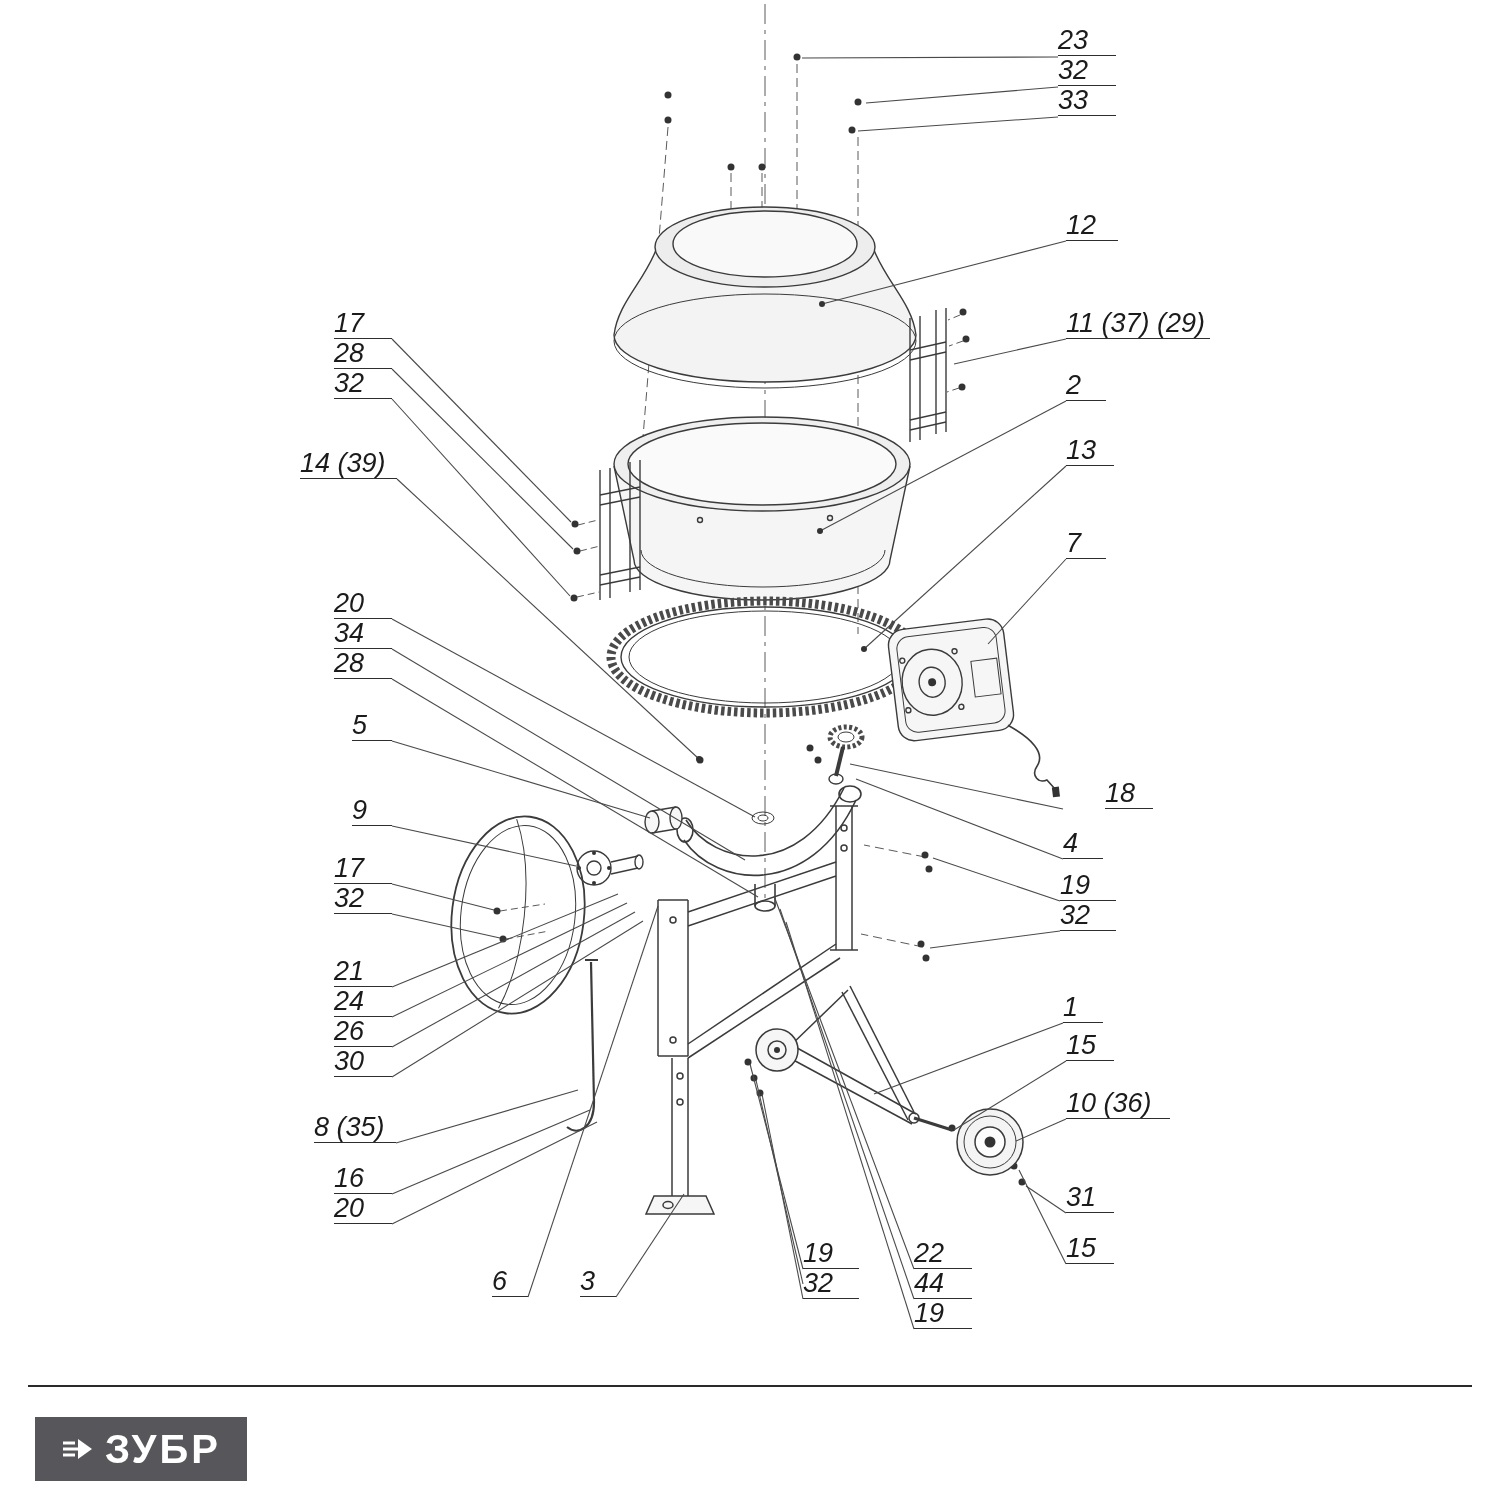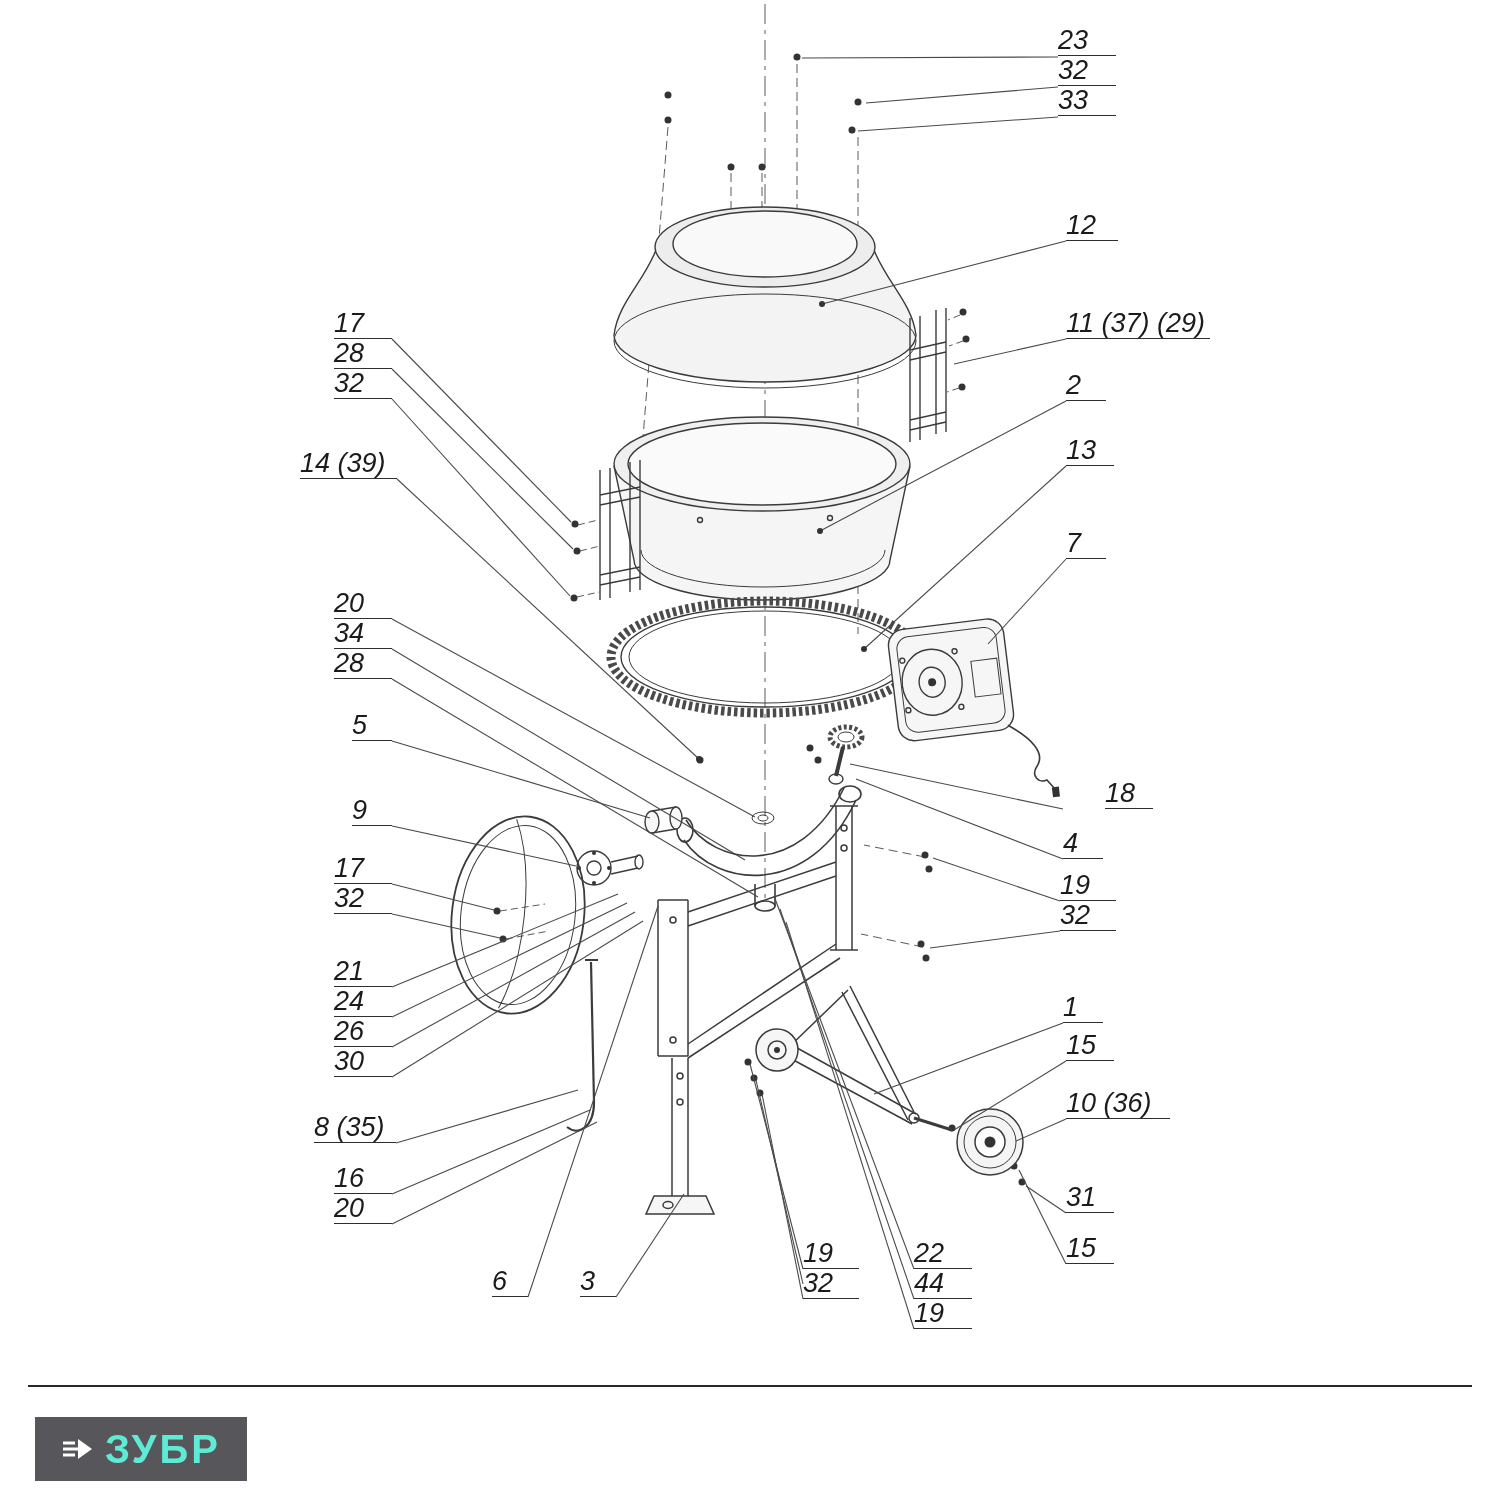--- a/index.html
+++ b/index.html
@@ -5,21 +5,21 @@
   html,body{margin:0;padding:0;background:#fff;}
   .stage{position:relative;width:1500px;height:1500px;background:#ffffff;overflow:hidden;
          font-family:"Liberation Sans",sans-serif;}
   .art{position:absolute;left:0;top:0;}
   .callout{position:absolute;display:flex;flex-direction:column;}
   .crow{box-sizing:border-box;height:30px;line-height:28px;border-bottom:1.6px solid #2e2e2e;
         font-size:27px;font-style:italic;color:#1b1b1b;white-space:nowrap;}
   .footer-rule{position:absolute;left:28px;right:28px;top:1385px;border-top:2px solid #2a2a2a;}
   .logo{position:absolute;left:35px;top:1417px;width:212px;height:64px;background:#57575b;
         display:flex;align-items:center;justify-content:center;gap:10px;}
-  .logo-text{color:#5eead4;font-weight:bold;font-size:40px;letter-spacing:3px;}
+  .logo-text{color:#ffffff;font-weight:bold;font-size:40px;letter-spacing:3px;}
   .title{position:absolute;left:282px;top:1430px;font-size:33px;color:#3d3d3d;white-space:nowrap;}
   .title-model{font-weight:bold;color:#1f1f1f;}
   .title-schema{margin-left:12px;color:#444;}
 </style>
 </head>
 <body>
 
 <div class="stage">
 
   <svg class="art" width="1500" height="1500" viewBox="0 0 1500 1500">

